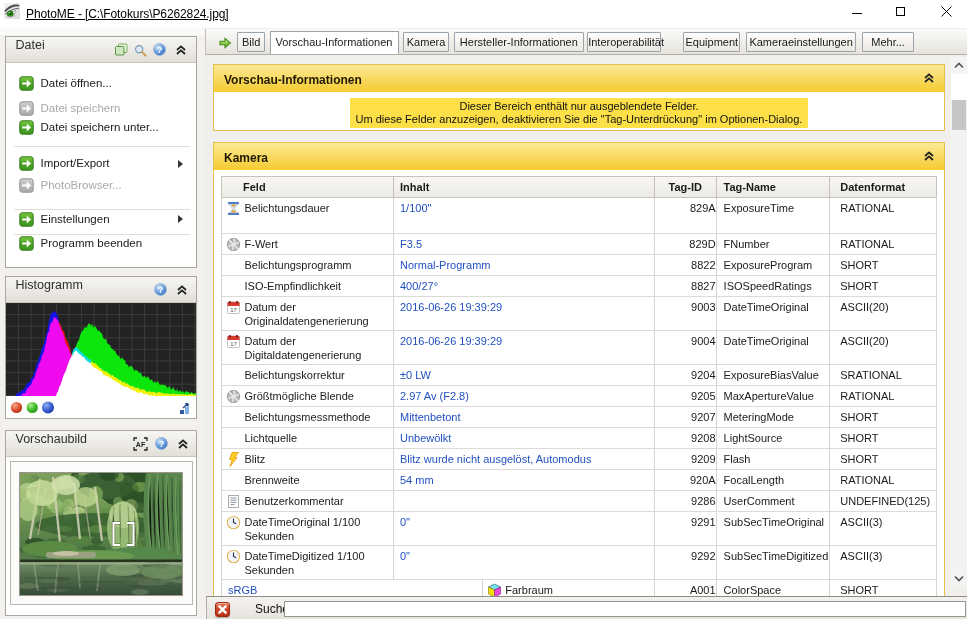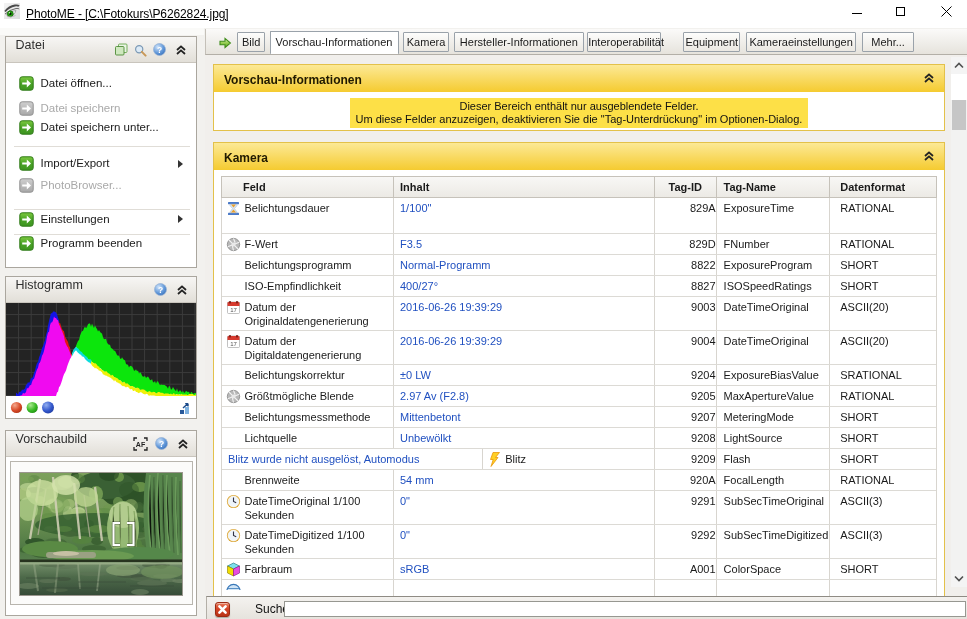--- a/index.html
+++ b/index.html
@@ -711,42 +711,62 @@
             <div class="tr" style="height:21px">
               <div class="c c1">
                 <div class="ft">Lichtquelle</div>
               </div>
               <div class="c c2">Unbewölkt</div>
               <div class="c c3">9208</div>
               <div class="c c4">LightSource</div>
               <div class="c c5">SHORT</div>
             </div>
             <div class="tr" style="height:21px">
+              <div class="c c1">
+                <span class="ric">
+                  <svg width="15" height="15" viewBox="0 0 15 15" style="display:block;">
+                    <path d="M6,0.5 L12.5,0.5 L8.5,5.5 L11,5.5 L4,14.5 L6.2,7.5 L3.5,7.5 Z" fill="#ffd024" stroke="#e8960a" stroke-width="0.8"></path>
+                  </svg>
+                </span>
+                <div class="ft">Blitz</div>
+              </div>
               <div class="c c2">Blitz wurde nicht ausgelöst, Automodus</div>
-              <div class="c c1">
-                <span class="ric">
-                  <svg width="15" height="15" viewBox="0 0 15 15" style="display:block;">
-                    <path d="M6,0.5 L12.5,0.5 L8.5,5.5 L11,5.5 L4,14.5 L6.2,7.5 L3.5,7.5 Z" fill="#ffd024" stroke="#e8960a" stroke-width="0.8"></path>
-                  </svg>
-                </span>
-                <div class="ft">Blitz</div>
-              </div>
               <div class="c c3">9209</div>
               <div class="c c4">Flash</div>
               <div class="c c5">SHORT</div>
             </div>
             <div class="tr" style="height:21px">
               <div class="c c1">
                 <div class="ft">Brennweite</div>
               </div>
               <div class="c c2">54 mm</div>
               <div class="c c3">920A</div>
               <div class="c c4">FocalLength</div>
               <div class="c c5">RATIONAL</div>
             </div>
+            <div class="tr" style="height:21px">
+              <div class="c c1">
+                <span class="ric">
+                  <svg width="15" height="15" viewBox="0 0 15 15" style="display:block;">
+                    <rect x="2.5" y="1.5" width="10" height="12" fill="#fdfdfd" stroke="#9a9a9a" stroke-width="0.8"></rect>
+                    <g stroke="#8a96a2" stroke-width="1">
+                      <path d="M4.5,4 h6"></path>
+                      <path d="M4.5,6.2 h6"></path>
+                      <path d="M4.5,8.4 h6"></path>
+                      <path d="M4.5,10.6 h4"></path>
+                    </g>
+                  </svg>
+                </span>
+                <div class="ft">Benutzerkommentar</div>
+              </div>
+              <div class="c c2"></div>
+              <div class="c c3">9286</div>
+              <div class="c c4">UserComment</div>
+              <div class="c c5">UNDEFINED(125)</div>
+            </div>
             <div class="tr" style="height:34px">
               <div class="c c1">
                 <span class="ric">
                   <svg width="15" height="15" viewBox="0 0 15 15" style="display:block;">
                     <circle cx="7.5" cy="7.5" r="6.6" fill="#d8a028"></circle>
                     <circle cx="7.5" cy="7.5" r="5.4" fill="#eef4fa" stroke="#fff" stroke-width="0.8"></circle>
                     <path d="M7.5,3.6 V7.5 L10.2,8.8" stroke="#334" stroke-width="1.1" fill="none"></path>
                   </svg>
                 </span>
                 <div class="ft">DateTimeOriginal 1/100<br>Sekunden</div>
@@ -766,31 +786,31 @@
                   </svg>
                 </span>
                 <div class="ft">DateTimeDigitized 1/100<br>Sekunden</div>
               </div>
               <div class="c c2">0"</div>
               <div class="c c3">9292</div>
               <div class="c c4">SubSecTimeDigitized</div>
               <div class="c c5">ASCII(3)</div>
             </div>
             <div class="tr" style="height:21px">
+              <div class="c c2">sRGB</div>
               <div class="c c1">
                 <span class="ric">
                   <svg width="15" height="15" viewBox="0 0 15 15" style="display:block;">
                     <path d="M7.5,1 L13.5,4 L7.5,7 L1.5,4 Z" fill="#7be0ec" stroke="#1a6a74" stroke-width="0.6"></path>
                     <path d="M1.5,4 L7.5,7 V14 L1.5,11 Z" fill="#f2de00" stroke="#8a7e00" stroke-width="0.6"></path>
                     <path d="M13.5,4 L7.5,7 V14 L13.5,11 Z" fill="#e84ae0" stroke="#87127f" stroke-width="0.6"></path>
                   </svg>
                 </span>
                 <div class="ft">Farbraum</div>
               </div>
-              <div class="c c2">sRGB</div>
               <div class="c c3">A001</div>
               <div class="c c4">ColorSpace</div>
               <div class="c c5">SHORT</div>
             </div>
             <div class="tr" style="height:20px;border-bottom:none">
               <div class="c c1">
                 <span class="ric" style="top:2px">
                   <svg width="15" height="8" viewBox="0 0 15 8" style="display:block;">
                     <circle cx="7.5" cy="9" r="6.6" fill="#cfe4f6" stroke="#3a78b8" stroke-width="1.2"></circle>
                     <path d="M2,6.5 h11" stroke="#3a78b8" stroke-width="0.8"></path>

